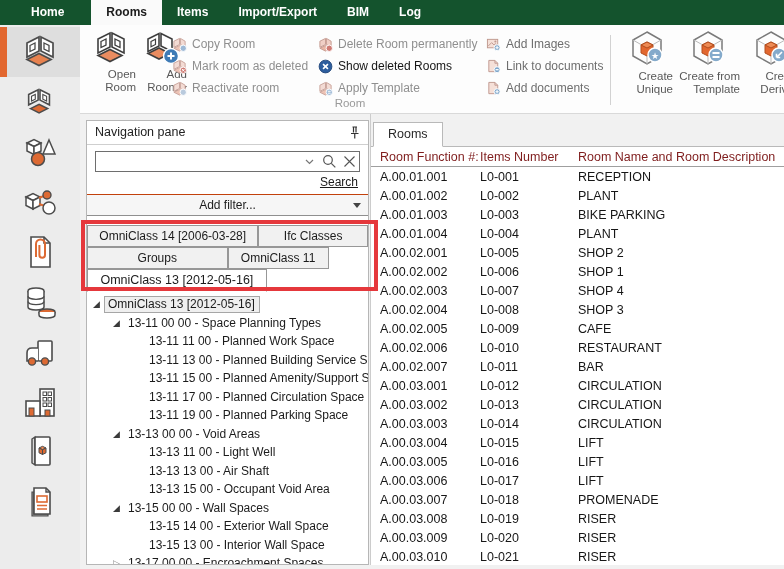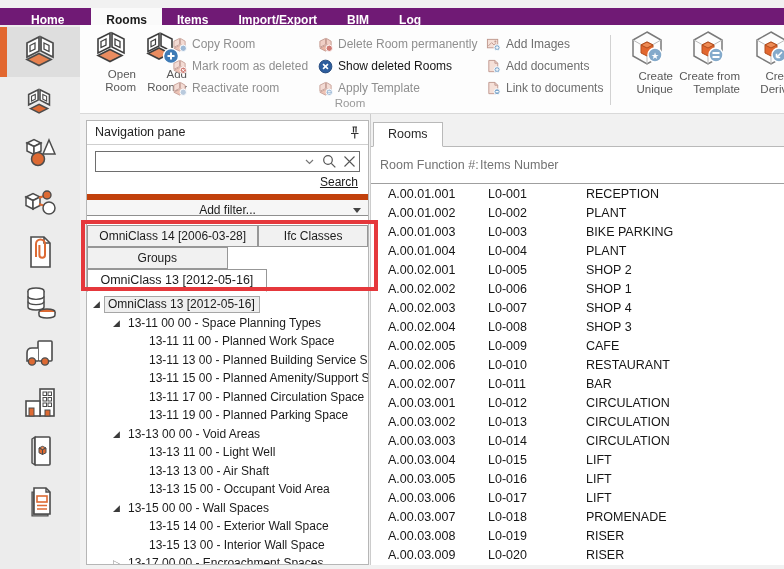--- a/index.html
+++ b/index.html
@@ -5,21 +5,21 @@
   * { box-sizing: border-box; }
   html,body { margin:0; padding:0; }
   body {
     width:784px; height:569px; position:relative; overflow:hidden;
     background:#f1f1f1; font-family:"Liberation Sans", sans-serif;
     -webkit-font-smoothing:antialiased;
   }
   svg { display:block; }
 
   
-  .topbar { position:absolute; left:0; top:8px; width:784px; height:25px; background:#701a75; display:flex; align-items:stretch; }
+  .topbar { position:absolute; left:0; top:0; width:784px; height:25px; background:#14532d; display:flex; align-items:stretch; }
   .menu-item { padding:0 15px; line-height:25px; font-size:12px; font-weight:700; color:#fff; cursor:default; }
   .menu-item:first-child { margin-left:16px; }
   .menu-item[data-state="active"] { background:#fafafa; color:#1b1b1b; margin-left:12px; }
 
   
   .ribbon { position:absolute; left:80px; top:25px; width:704px; height:89px; background:#fdfdfd; border-bottom:1px solid #d9d9d9; }
   .bigbtn { position:absolute; top:5px; height:80px; display:flex; flex-direction:column; align-items:center; cursor:default; }
   .bigbtn .biglabel { font-size:11.5px; line-height:13px; color:#585858; text-align:right; margin-top:2px; }
   .bb-open { left:6px;  width:50px; }
   .bb-add  { left:57px; width:50px; }
@@ -43,43 +43,43 @@
   .side-item[data-state="active"]::before { content:""; position:absolute; left:0; top:0; width:7px; height:100%; background:#E2672F; }
 
   
   .navpane { position:absolute; left:86px; top:120px; width:283px; height:445px; background:#fff; border:1px solid #b6b6b6; overflow:hidden; }
   .np-title { height:24px; line-height:23px; padding:0 8px; font-size:12.5px; color:#222; border-bottom:1px solid #cfcfcf; display:flex; align-items:center; justify-content:space-between; }
   .np-search { margin:6px 8px 0 8px; height:21px; border:1px solid #6e6e6e; background:#fff; display:flex; align-items:center; }
   .np-search input { flex:1; border:none; outline:none; height:17px; font-size:12px; padding:0 4px; min-width:0; background:transparent; font-family:"Liberation Sans",sans-serif; }
   .np-search .sico { display:flex; align-items:center; justify-content:center; width:20px; height:19px; cursor:default; }
   .search-link { text-align:right; padding:3px 10px 2px 8px; font-size:12px; }
   .search-link span { text-decoration:underline; color:#1a1a1a; cursor:default; }
-  .add-filter { position:relative; margin-top:3px; height:22px; line-height:20px; background:#f6f6f6; border-top:6px solid #c2410c; border-bottom:1px solid #8f8f8f; text-align:center; font-size:12px; color:#1b1b1b; cursor:default; }
+  .add-filter { position:relative; margin-top:3px; height:22px; line-height:20px; background:#f6f6f6; border-top:1px solid #c2410c; border-bottom:1px solid #8f8f8f; text-align:center; font-size:12px; color:#1b1b1b; cursor:default; }
   .add-filter .dd-arrow { position:absolute; right:7px; top:8px; width:0; height:0; border-left:4px solid transparent; border-right:4px solid transparent; border-top:5px solid #444; }
   .tabstack { margin-top:9px; display:flex; flex-wrap:wrap; }
   .nav-tab { height:22px; line-height:20px; border:1px solid #979797; background:#f1f1f1; font-size:12px; color:#1b1b1b; text-align:center; overflow:hidden; white-space:nowrap; cursor:default; }
   .nav-tab[data-state="active"] { background:#fff; border-bottom-color:#fff; height:23px; font-size:12.5px; position:relative; z-index:2; }
   .tree { padding-top:3px; }
   .tree-item { height:18.5px; display:flex; align-items:center; font-size:12px; color:#1b1b1b; white-space:nowrap; cursor:default; }
   .tree-item[data-level="0"] { padding-left:6px; }
   .tree-item[data-level="1"] { padding-left:26px; }
   .tree-item[data-level="2"] { padding-left:62px; }
   .tree-arrow { width:0; overflow:hidden; font-size:9px; color:#3a3a3a; line-height:10px; }
   .tree-item[data-arrow] .tree-arrow { width:15px; overflow:visible; }
   .tree-item[data-arrow="expanded"]  .tree-arrow::before { content:"◢"; }
   .tree-item[data-arrow="collapsed"] .tree-arrow::before { content:"▷"; color:#8a8a8a; }
   .tree-item[data-state="selected"] .tree-label { background:#efefef; border:1px solid #a6a6a6; padding:0 4px 1px 3px; margin-left:-4px; }
 
   
   .roomspanel { position:absolute; left:370px; top:114px; width:414px; height:451px; border-left:1px solid #cccccc; }
   .rp-tabstrip { position:relative; height:33px; border-bottom:1px solid #b9b9b9; }
   .rp-tab { position:absolute; left:2px; bottom:-1px; height:25px; line-height:23px; padding:0 14px; background:#fff; border:1px solid #b9b9b9; border-bottom:1px solid #fff; font-size:12.5px; color:#2a2a2a; cursor:default; }
   .rp-table { background:#fff; height:418px; overflow:hidden; }
-  .thead { display:flex; height:37px; align-items:center; border-bottom:1px solid #9f9f9f; font-size:12.5px; color:#737373; padding-left:9px; background:#fff; }
-  .trow { display:flex; height:19px; align-items:center; font-size:12.5px; color:#161616; padding-left:17px; }
+  .thead { display:flex; height:20px; align-items:center; border-bottom:1px solid #9f9f9f; font-size:12.5px; color:#7f1d1d; padding-left:9px; background:#fff; }
+  .trow { display:flex; height:19px; align-items:center; font-size:12.5px; color:#161616; padding-left:9px; }
   .c1 { width:100px; flex:none; } .c2 { width:98px; flex:none; } .c3 { flex:1; }
 
   
   .annotation { position:absolute; left:81px; top:220px; width:297px; height:71px; border:4px solid #E5383C; z-index:40; pointer-events:none; }
 </style>
 </head>
 <body>
 
 <div class="topbar">
 
@@ -191,32 +191,32 @@
         <circle cx="11.8" cy="11.4" r="3.2" fill="#7fa7cb" stroke="#fff"></circle>
         <path d="M11.8 9.6 V13.2 M10 11.4 H13.6" stroke="#fff" stroke-width="1.1"></path>
       </svg>
       <span class="slabel mid">Add Images</span>
     </div>
     <div class="sbtn">
       <svg width="15" height="15" viewBox="0 0 16 16">
         <path d="M3 1.5 H9.5 L12.5 4.5 V13.5 H3 Z" fill="#f5e0d8" stroke="#bf988e"></path>
         <path d="M9.5 1.5 V4.5 H12.5" fill="none" stroke="#bf988e"></path>
         <circle cx="11.8" cy="11.4" r="3.2" fill="#7fa7cb" stroke="#fff"></circle>
-        <path d="M11.8 9.6 V13.2 M10 11.4 H13.6" stroke="#fff" stroke-width="1.1"></path>
-      </svg>
-      <span class="slabel mid">Add documents</span>
+        <path d="M10.2 11.4 H13.4" stroke="#fff" stroke-width="1.4"></path>
+      </svg>
+      <span class="slabel mid">Link to documents</span>
     </div>
     <div class="sbtn">
       <svg width="15" height="15" viewBox="0 0 16 16">
         <path d="M3 1.5 H9.5 L12.5 4.5 V13.5 H3 Z" fill="#f5e0d8" stroke="#bf988e"></path>
         <path d="M9.5 1.5 V4.5 H12.5" fill="none" stroke="#bf988e"></path>
         <circle cx="11.8" cy="11.4" r="3.2" fill="#7fa7cb" stroke="#fff"></circle>
-        <path d="M10.2 11.4 H13.4" stroke="#fff" stroke-width="1.4"></path>
-      </svg>
-      <span class="slabel mid">Link to documents</span>
+        <path d="M11.8 9.6 V13.2 M10 11.4 H13.6" stroke="#fff" stroke-width="1.1"></path>
+      </svg>
+      <span class="slabel mid">Add documents</span>
     </div>
   </div>
 
   <div class="group-label">Room</div>
   <div class="vsep"></div>
 
   <div class="bigbtn bb-cu">
     <svg width="38" height="38" viewBox="0 0 38 38">
       <polygon points="19,2 33,10 33,26 19,34 5,26 5,10" fill="none" stroke="#7a7a7a" stroke-width="1.5"></polygon>
       <path d="M5 10 L19 18 L33 10 M19 18 V34" fill="none" stroke="#b9b9b9" stroke-width="1"></path>
@@ -382,20 +382,21 @@
   </div>
   <div class="tabstack">
 
       <div class="nav-tab" style="flex-basis: 61%;"><span>OmniClass 14 [2006-03-28]</span></div>
 
       <div class="nav-tab" style="flex-basis: 39%;"><span>Ifc Classes</span></div>
 
 
       <div class="nav-tab" style="flex-basis: 50%;"><span>Groups</span></div>
 
+      <div class="nav-tab" style="flex-basis: 36%;"><span>OmniClass 11</span></div>
 
       <div class="nav-tab" data-state="active" style="flex-basis: 64%;"><span>OmniClass 13 [2012-05-16]</span></div>
 
   </div>
   <div class="tree">
 
       <div class="tree-item" data-level="0" data-arrow="expanded" data-state="selected">
         <span class="tree-arrow"></span>
         <span class="tree-label">OmniClass 13 [2012-05-16]</span>
       </div>
@@ -474,20 +475,21 @@
 </div>
 
 <div class="roomspanel">
   <div class="rp-tabstrip">
     <div class="rp-tab">Rooms</div>
   </div>
   <div class="rp-table">
     <div class="thead">
       <span class="c1">Room Function #:</span>
       <span class="c2">Items Number</span>
+      <span class="c3">Room Name and Room Description</span>
     </div>
     <div>
 
         <div class="trow">
           <span class="c1">A.00.01.001</span>
           <span class="c2">L0-001</span>
           <span class="c3">RECEPTION</span>
         </div>
 
         <div class="trow">

